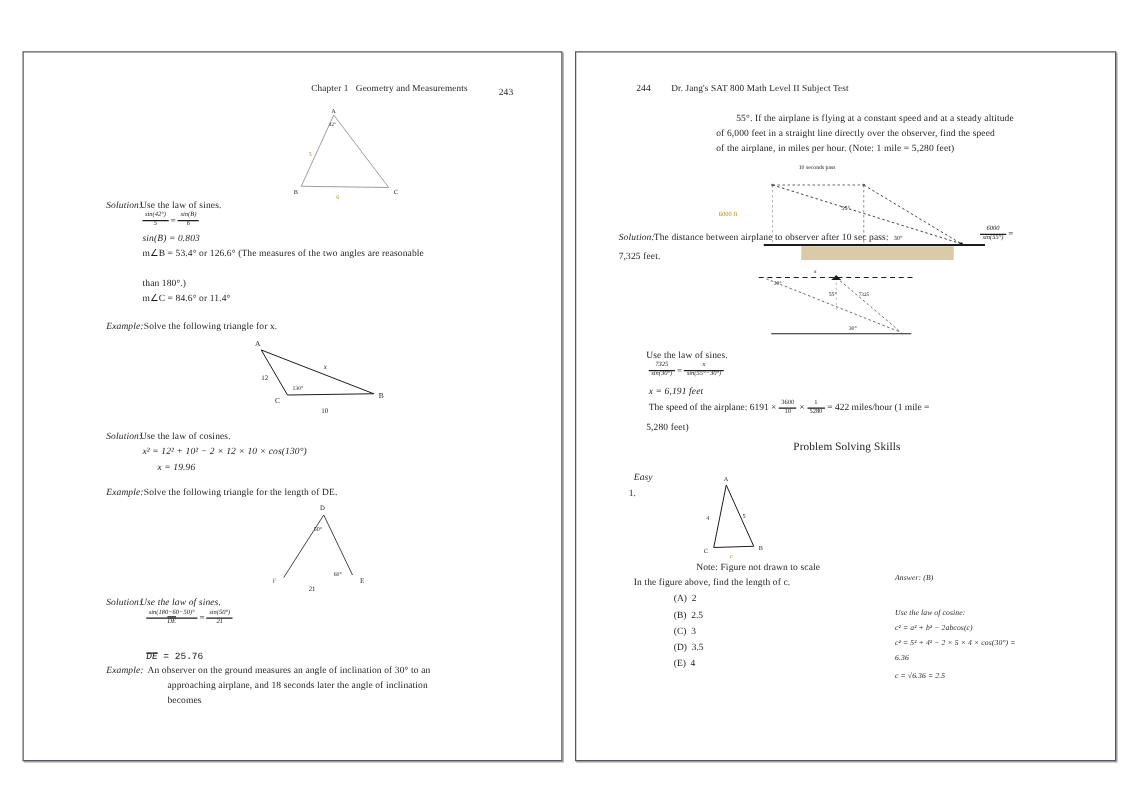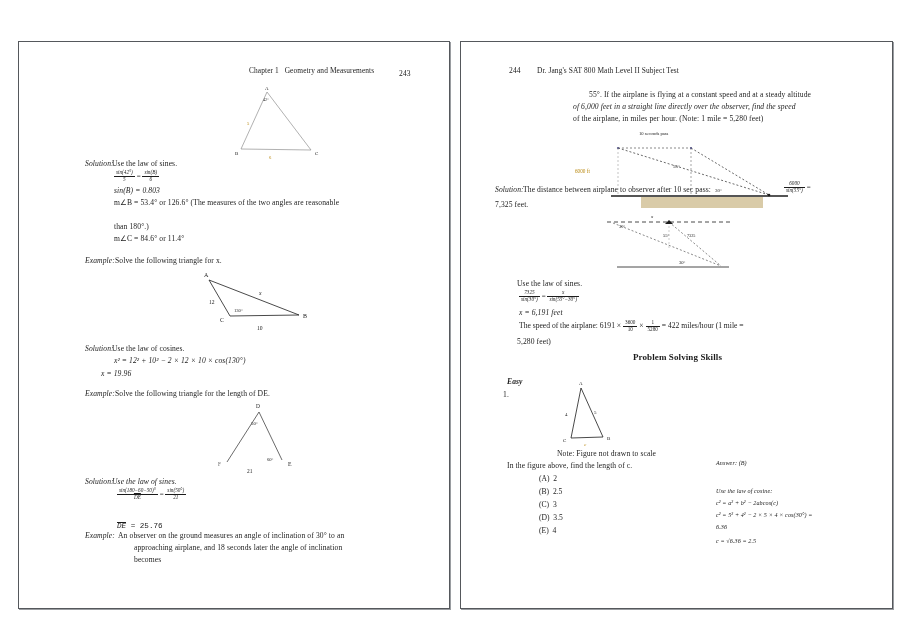--- a/index.html
+++ b/index.html
@@ -34,21 +34,21 @@
   
   .t {
     position: absolute;
     color: #1c1c1c;
     font-size: 7.6px;
     line-height: 11.6px;
     white-space: pre;
     letter-spacing: .1px;
   }
   .it { font-style: italic; }
-  .bd { font-weight: bold; }
+  .bd { font-weight: normal; }
   .sm { font-size: 6.1px; }
   .hdr { font-size: 7.4px; }
   .pgnum { font-size: 7.6px; }
 
   
   .frac {
     display: inline-block;
     vertical-align: middle;
     text-align: center;
     line-height: 1.12;
@@ -134,21 +134,21 @@
           <text x="22" y="36" font-size="5.6" fill="#1c1c1c" font-family="Liberation Serif, serif">12</text>
           <text x="70" y="62" font-size="5.6" fill="#1c1c1c" font-family="Liberation Serif, serif">10</text>
           <text x="72" y="27" font-size="5.6" fill="#1c1c1c" font-style="italic" font-family="Liberation Serif, serif">x</text>
           <text x="47" y="44" font-size="4.6" fill="#1c1c1c" font-family="Liberation Serif, serif">130°</text>
         </svg>
       </div>
 
       <div class="t it" style="left:66px; top:301px;">Solution:</div>
       <div class="t" style="left:93px; top:301px;">Use the law of cosines.</div>
       <div class="t it" style="left:95px; top:313px;">x² = 12² + 10² − 2 × 12 × 10 × cos(130°)</div>
-      <div class="t it" style="left:82px; top:326px;">x = 19.96</div>
+      <div class="t it" style="left:107px; top:326px;">x = 19.96</div>
 
       <div class="t it" style="left:66px; top:346px;">Example:</div>
       <div class="t" style="left:96px; top:346px;">Solve the following triangle for the length of DE.</div>
 
       <div class="fig" style="left:185px; top:356px;">
         <svg width="115" height="78" viewBox="0 0 115 78">
           <g stroke="#3a3a3a" stroke-width="0.75" fill="none">
             <path d="M55 14 L23 64"></path>
             <path d="M55 14 L78 62"></path>
             <path d="M23 64 L78 62" stroke="#ffffff" stroke-width="0"></path>
@@ -189,21 +189,21 @@
     </div>
   </div>
 
   <div class="page page-right">
     <div class="pg-inner">
 
       <div class="t pgnum" style="left:48px; top:23px;">244</div>
       <div class="t hdr" style="left:76px; top:23px;">Dr. Jang's SAT 800 Math Level II Subject Test</div>
 
       <div class="t" style="left:128px; top:47px;">55°. If the airplane is flying at a constant speed and at a steady altitude</div>
-      <div class="t" style="left:112px; top:59px;font-style:italic;">of 6,000 feet in a straight line directly over the observer, find the speed</div>
+      <div class="t" style="left:112px; top:59px;">of 6,000 feet in a straight line directly over the observer, find the speed</div>
       <div class="t" style="left:112px; top:71px;">of the airplane, in miles per hour. (Note: 1 mile = 5,280 feet)</div>
 
       <div class="fig" style="left:112px; top:84px;">
         <svg width="250" height="84" viewBox="0 0 250 84">
 
           <line x1="38" y1="70" x2="215" y2="70" stroke="#1c1c1c" stroke-width="1.6"></line>
 
           <rect x="68" y="71" width="122" height="11" fill="#d9cba8"></rect>
 
           <line x1="45" y1="22" x2="196" y2="69" stroke="#2a2a2a" stroke-width="0.7" stroke-dasharray="2 2"></line>

